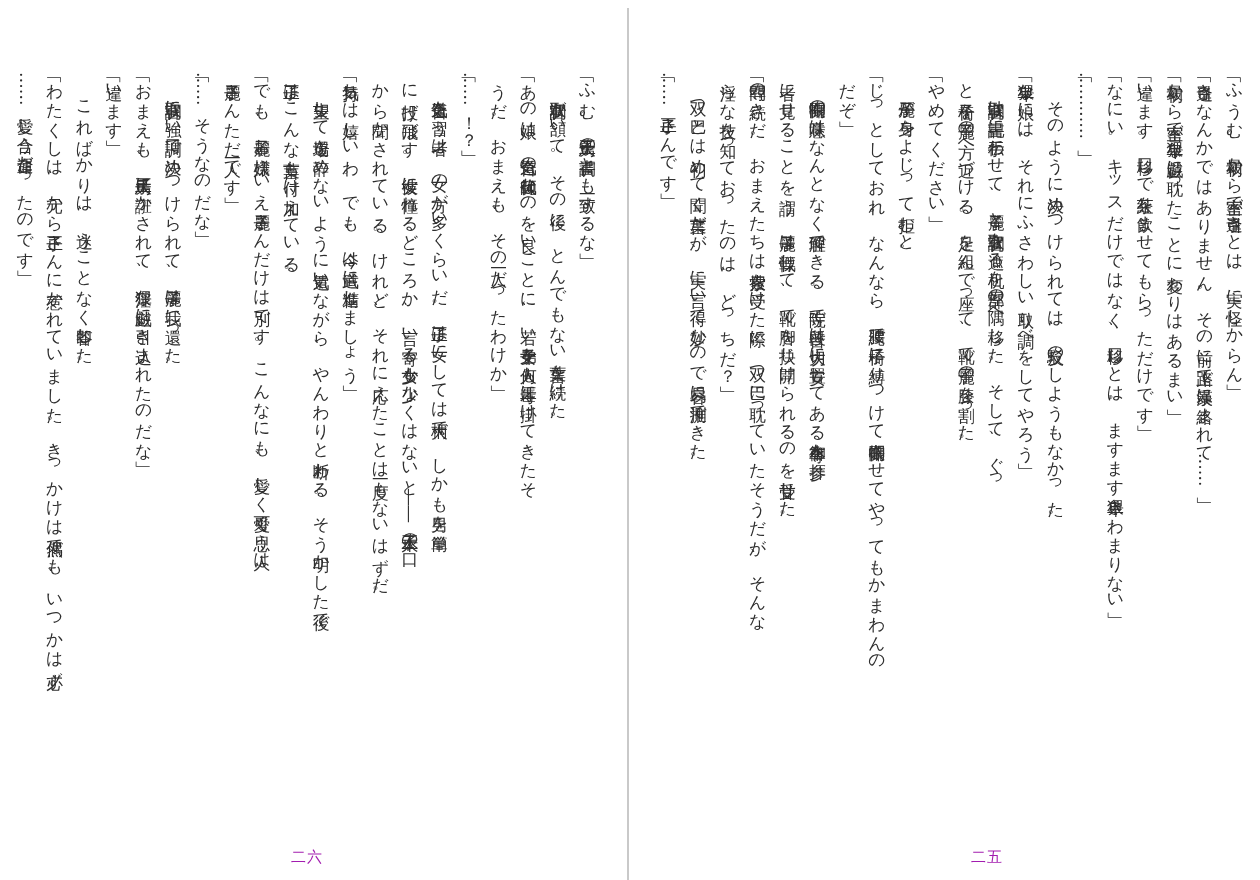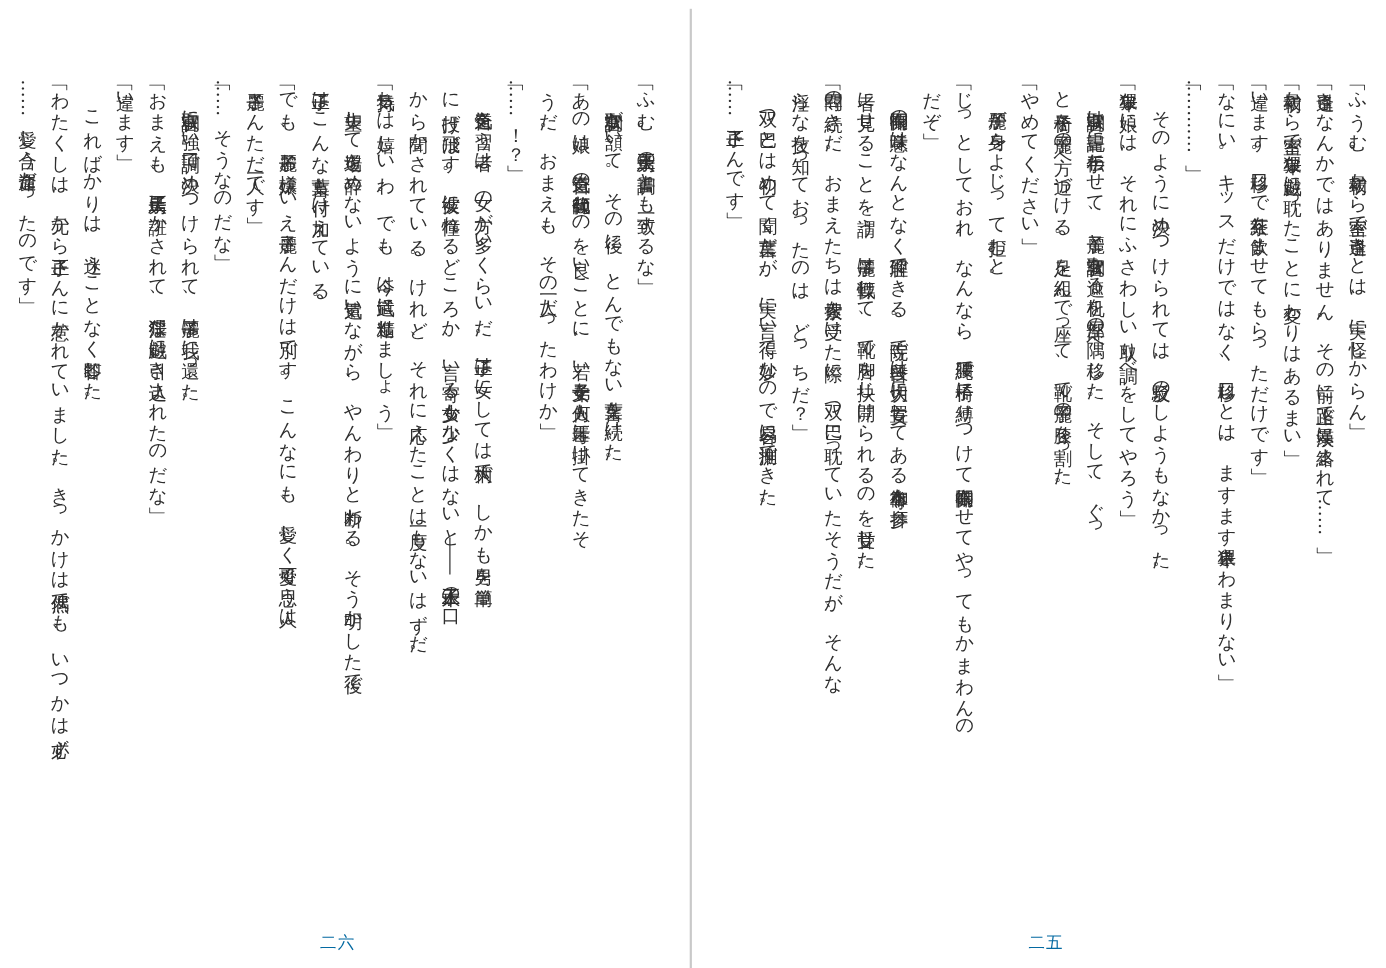--- a/index.html
+++ b/index.html
@@ -42,21 +42,21 @@
     line-height: 18px;
     letter-spacing: 0;
     white-space: nowrap;
   }
   .folio {
     position: absolute;
     top: 848px;
     font-size: 15px;
     line-height: 18px;
     letter-spacing: 1px;
-    color: #0369a1;
+    color: #a21caf;
     white-space: nowrap;
   }
 </style>
 </head>
 <body>
 
 <div class="spread">
 
   <div class="page left">
     <div class="col" style="left:579px">「ふむ。大鳥正子の調書とも一致するな」</div>
@@ -100,16 +100,16 @@
     <div class="col" style="left:898.2px">　麗子が身をよじって拒むと。</div>
     <div class="col" style="left:868.4px">「じっとしておれ。なんなら、腰縄で椅子に縛りつけて御開帳させてやってもかまわんの</div>
     <div class="col" style="left:838.6px">だぞ」</div>
     <div class="col" style="left:808.8px">　御開帳の意味はなんとなく理解できる。寺院で普段は大切に安置してある御本尊を参拝</div>
     <div class="col" style="left:779px">者に見せることを謂う。麗子は戦慄して、靴で脚を抉じ開けられるのを甘受した。</div>
     <div class="col" style="left:749.2px">「尋問の続きだ。おまえたちは捜索を受けた際に、双つ巴に耽っていたそうだが、そんな</div>
     <div class="col" style="left:719.4px">淫らな技を知っておったのは、どっちだ？」</div>
     <div class="col" style="left:689.6px">　双つ巴とは初めて聞く言葉だが、実に言い得て妙なので容易に推測できた。</div>
     <div class="col" style="left:659.8px">「……正子さんです」</div>
 
-    <div class="folio" style="left:935px">二五</div>
+    <div class="folio" style="left:971px">二五</div>
   </div>
 
 </div>
 
 </body></html>

